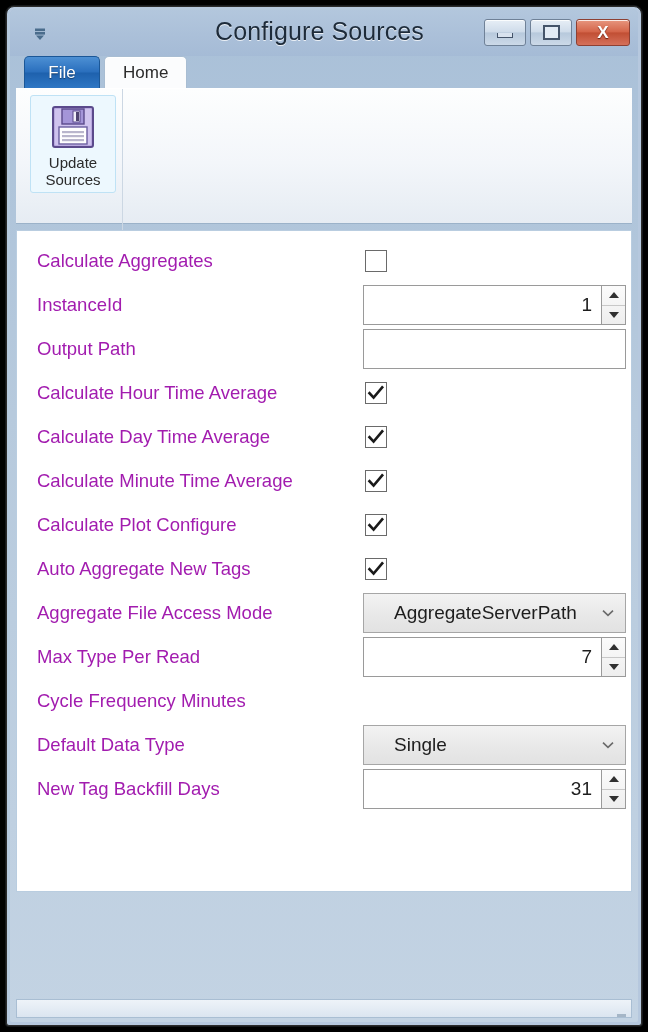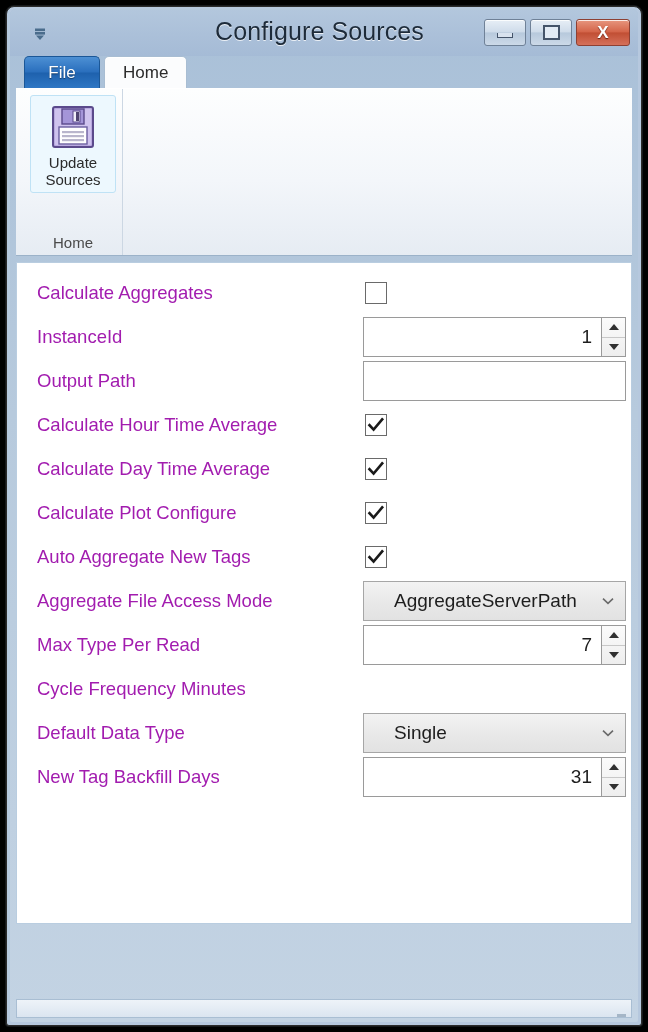--- a/index.html
+++ b/index.html
@@ -149,21 +149,21 @@
     background: #fbfcfd;
     color: #2b2b2b;
     border: 1px solid #a8bdd2;
     border-bottom: none;
     box-shadow: inset 0 1px 0 #ffffff;
   }
 
   
   .ribbon {
     position: relative;
-    height: 168px;
+    height: 136px;
     background: linear-gradient(180deg, #fdfefe 0%, #f3f6fa 55%, #e6ecf3 100%);
     border-top: 1px solid #ffffff;
     border-bottom: 1px solid #9bb2c9;
     margin: 0 6px;
     box-sizing: border-box;
   }
   .ribbon-group {
     position: absolute;
     left: 8px;
     top: 0;
@@ -464,20 +464,28 @@
           </div>
           <div class="row">
             <span class="lbl">Calculate Day Time Average</span>
             <div class="cb checked">
               <svg class="tick" viewBox="0 0 18 18" aria-hidden="true">
                 <path d="M2.5 9.2 L6.6 13.6 L15.2 3.4" fill="none" stroke="#1a1a1a" stroke-width="2.6" stroke-linecap="square"></path>
               </svg>
             </div>
           </div>
           <div class="row">
+            <span class="lbl">Calculate Minute Time Average</span>
+            <div class="cb checked">
+              <svg class="tick" viewBox="0 0 18 18" aria-hidden="true">
+                <path d="M2.5 9.2 L6.6 13.6 L15.2 3.4" fill="none" stroke="#1a1a1a" stroke-width="2.6" stroke-linecap="square"></path>
+              </svg>
+            </div>
+          </div>
+          <div class="row">
             <span class="lbl">Calculate Plot Configure</span>
             <div class="cb checked">
               <svg class="tick" viewBox="0 0 18 18" aria-hidden="true">
                 <path d="M2.5 9.2 L6.6 13.6 L15.2 3.4" fill="none" stroke="#1a1a1a" stroke-width="2.6" stroke-linecap="square"></path>
               </svg>
             </div>
           </div>
           <div class="row">
             <span class="lbl">Auto Aggregate New Tags</span>
             <div class="cb checked">

